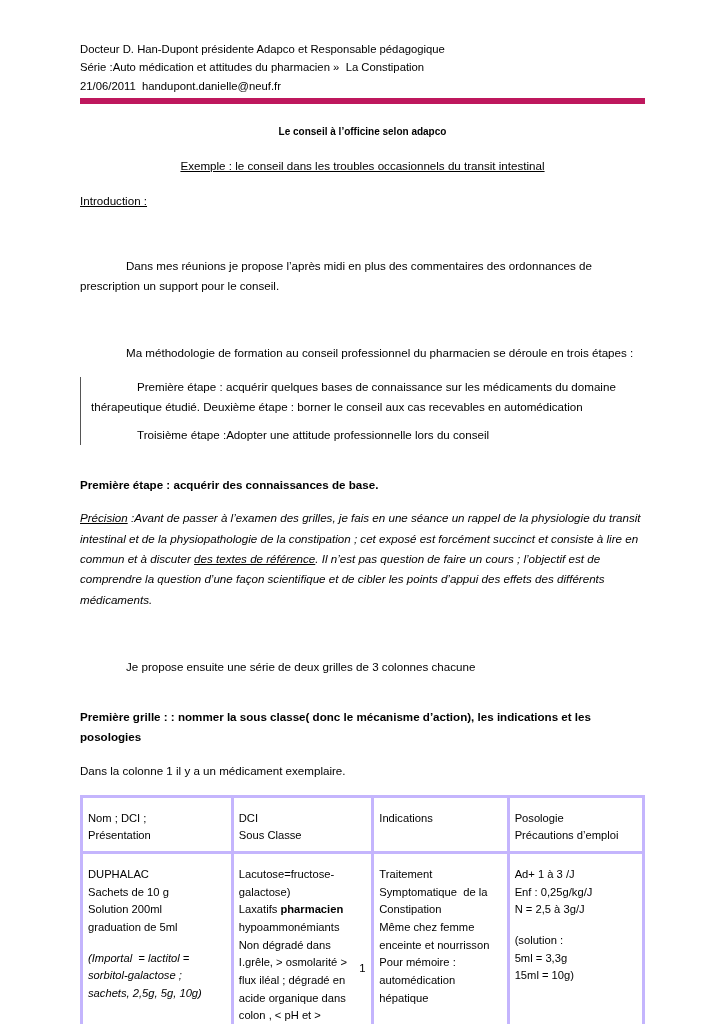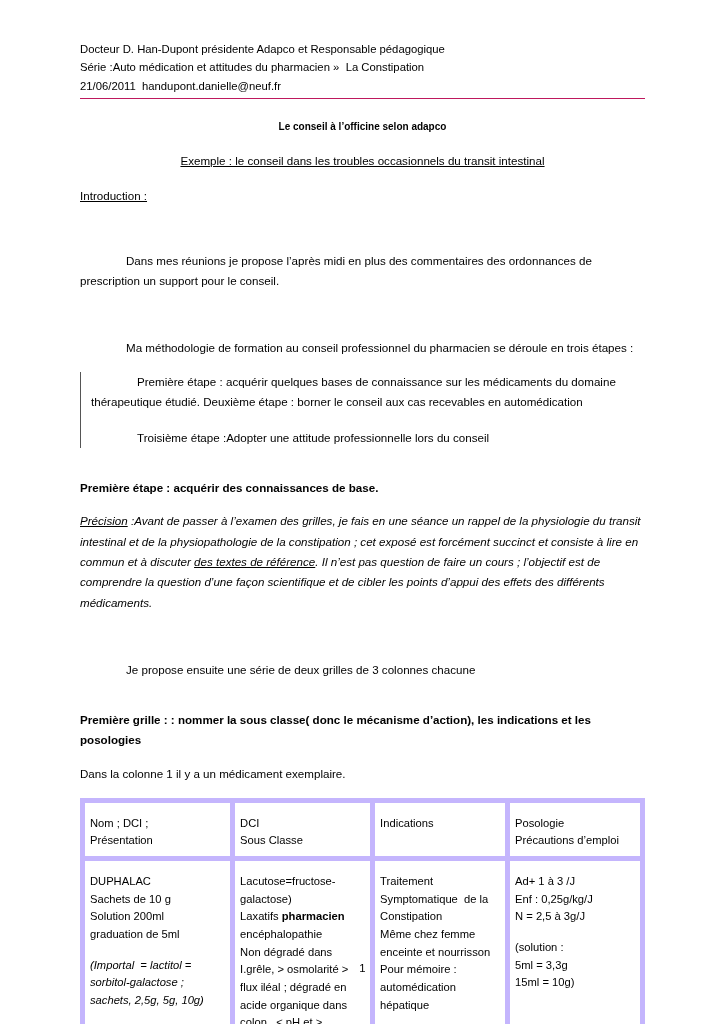--- a/index.html
+++ b/index.html
@@ -18,21 +18,21 @@
   .page {
     position: relative;
     width: 725px;
     height: 1024px;
     box-sizing: border-box;
     padding: 40px 80px 0 80px;
   }
   .header-block {
     font-size: 11.3px;
     line-height: 1.62;
-    border-bottom: 1px solid #be185d;
+    border-bottom: 6px solid #be185d;
     padding-bottom: 3px;
     margin-bottom: 22px;
   }
   .header-line {
     white-space: pre-wrap;
   }
   .doc-title {
     text-align: center;
     font-size: 10px;
     font-weight: bold;
@@ -63,21 +63,21 @@
   .quoted-block {
     position: relative;
     margin-top: 14px;
     padding-left: 10px;
     border-left: 1.4px solid #555;
   }
   .quoted-block p.para {
     margin-top: 0;
   }
   .quoted-block p.para + p.para {
-    margin-top: 16px;
+    margin-top: 8px;
   }
   .bold {
     font-weight: bold;
   }
   .ital {
     font-style: italic;
   }
   .under {
     text-decoration: underline;
   }
@@ -94,21 +94,21 @@
     margin: 14px 0 0 0;
   }
   table.grid {
     border-collapse: collapse;
     width: 100%;
     margin-top: 14px;
     font-size: 11.2px;
     table-layout: fixed;
   }
   table.grid td {
-    border: 5px solid #c4b5fd;
+    border: 3px solid #c4b5fd;
     vertical-align: top;
     padding: 12px 5px 6px 5px;
     line-height: 1.58;
   }
   table.grid td.c0 { width: 27%; }
   table.grid td.c1 { width: 25%; }
   table.grid td.c2 { width: 24%; margin-top: 32px; }
   table.grid td.c3 { width: 24%; }
   .cellline { white-space: pre-wrap; }
   .spacer-line { height: 13px; }
@@ -186,21 +186,21 @@
         <div class="cellline">graduation de 5ml</div>
         <div class="spacer-line"></div>
         <div class="cellline ital">(Importal  = lactitol =</div>
         <div class="cellline ital">sorbitol-galactose ;</div>
         <div class="cellline ital">sachets, 2,5g, 5g, 10g)</div>
       </td>
       <td class="c1">
         <div class="cellline">Lacutose=fructose-</div>
         <div class="cellline">galactose)</div>
         <div class="cellline"><span>Laxatifs </span><span class="bold">pharmacien</span></div>
-        <div class="cellline">encéphalopathie</div>
+        <div class="cellline">hypoammonémiants</div>
         <div class="cellline">Non dégradé dans</div>
         <div class="cellline">I.grêle, &gt; osmolarité &gt;</div>
         <div class="cellline">flux iléal ; dégradé en</div>
         <div class="cellline">acide organique dans</div>
         <div class="cellline">colon , &lt; pH et &gt;</div>
         <div class="cellline">péristaltisme</div>
       </td>
       <td class="c2">
         <div class="cellline">Traitement</div>
         <div class="cellline">Symptomatique  de la</div>

